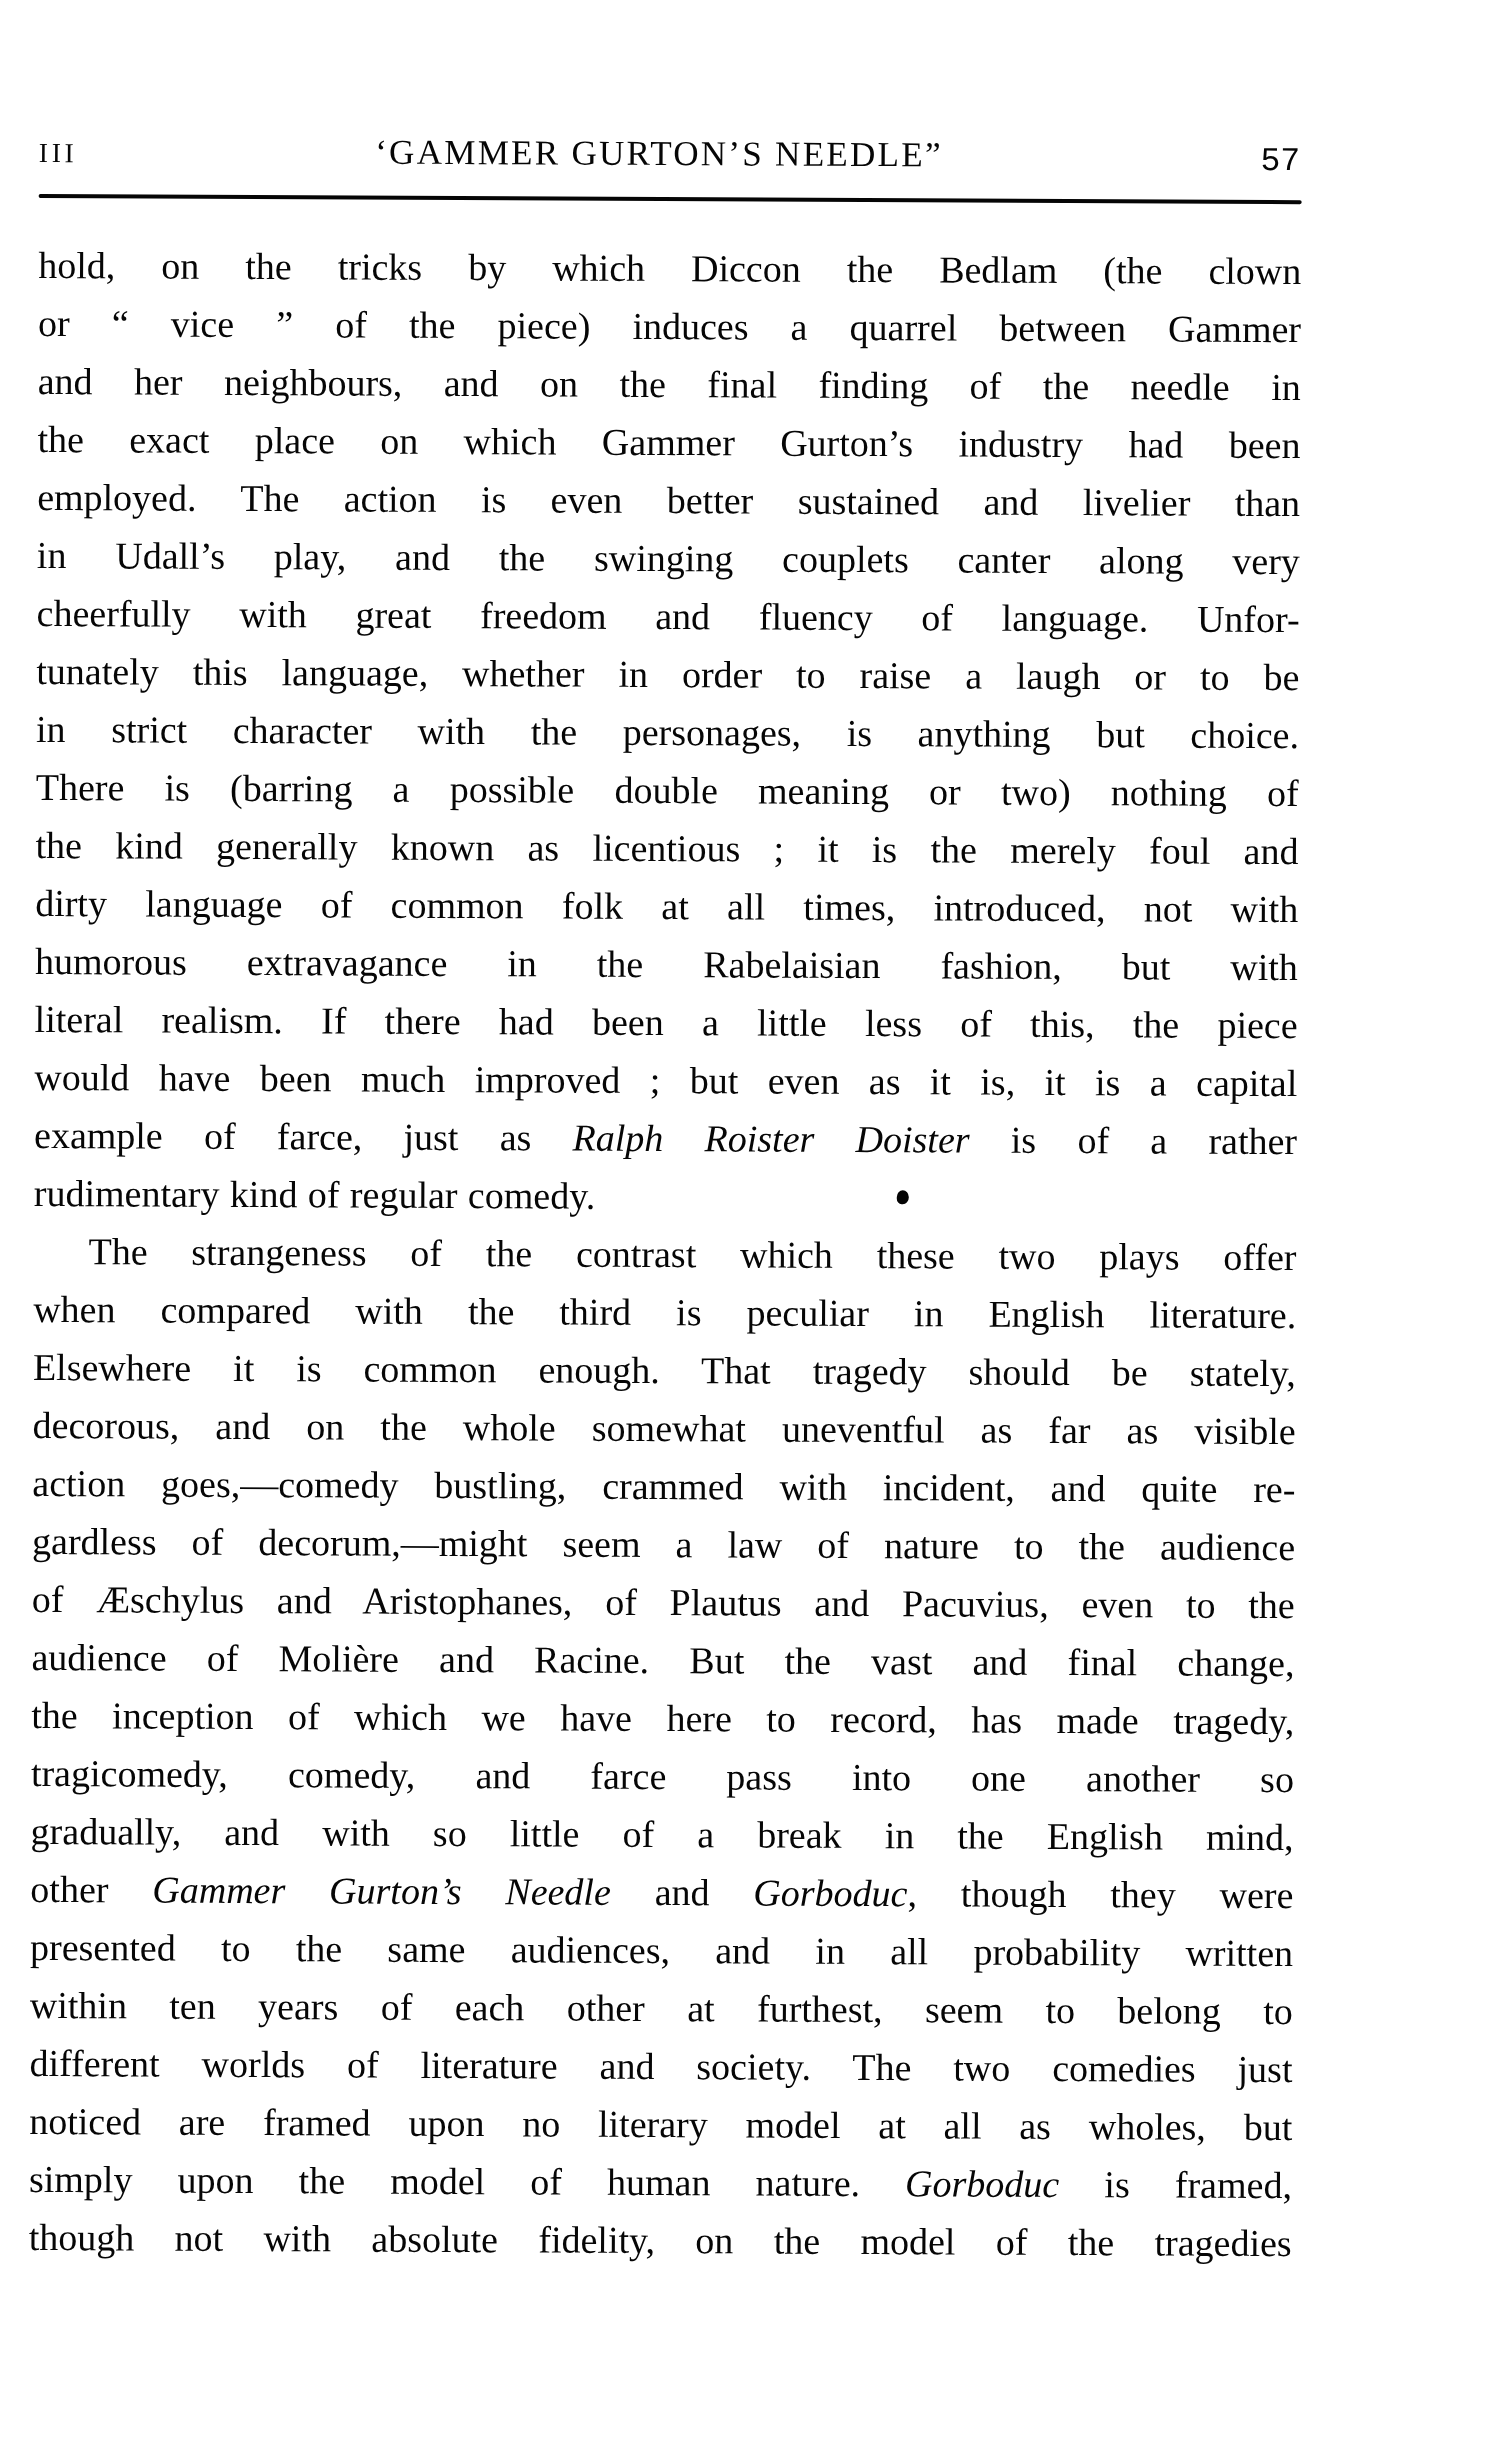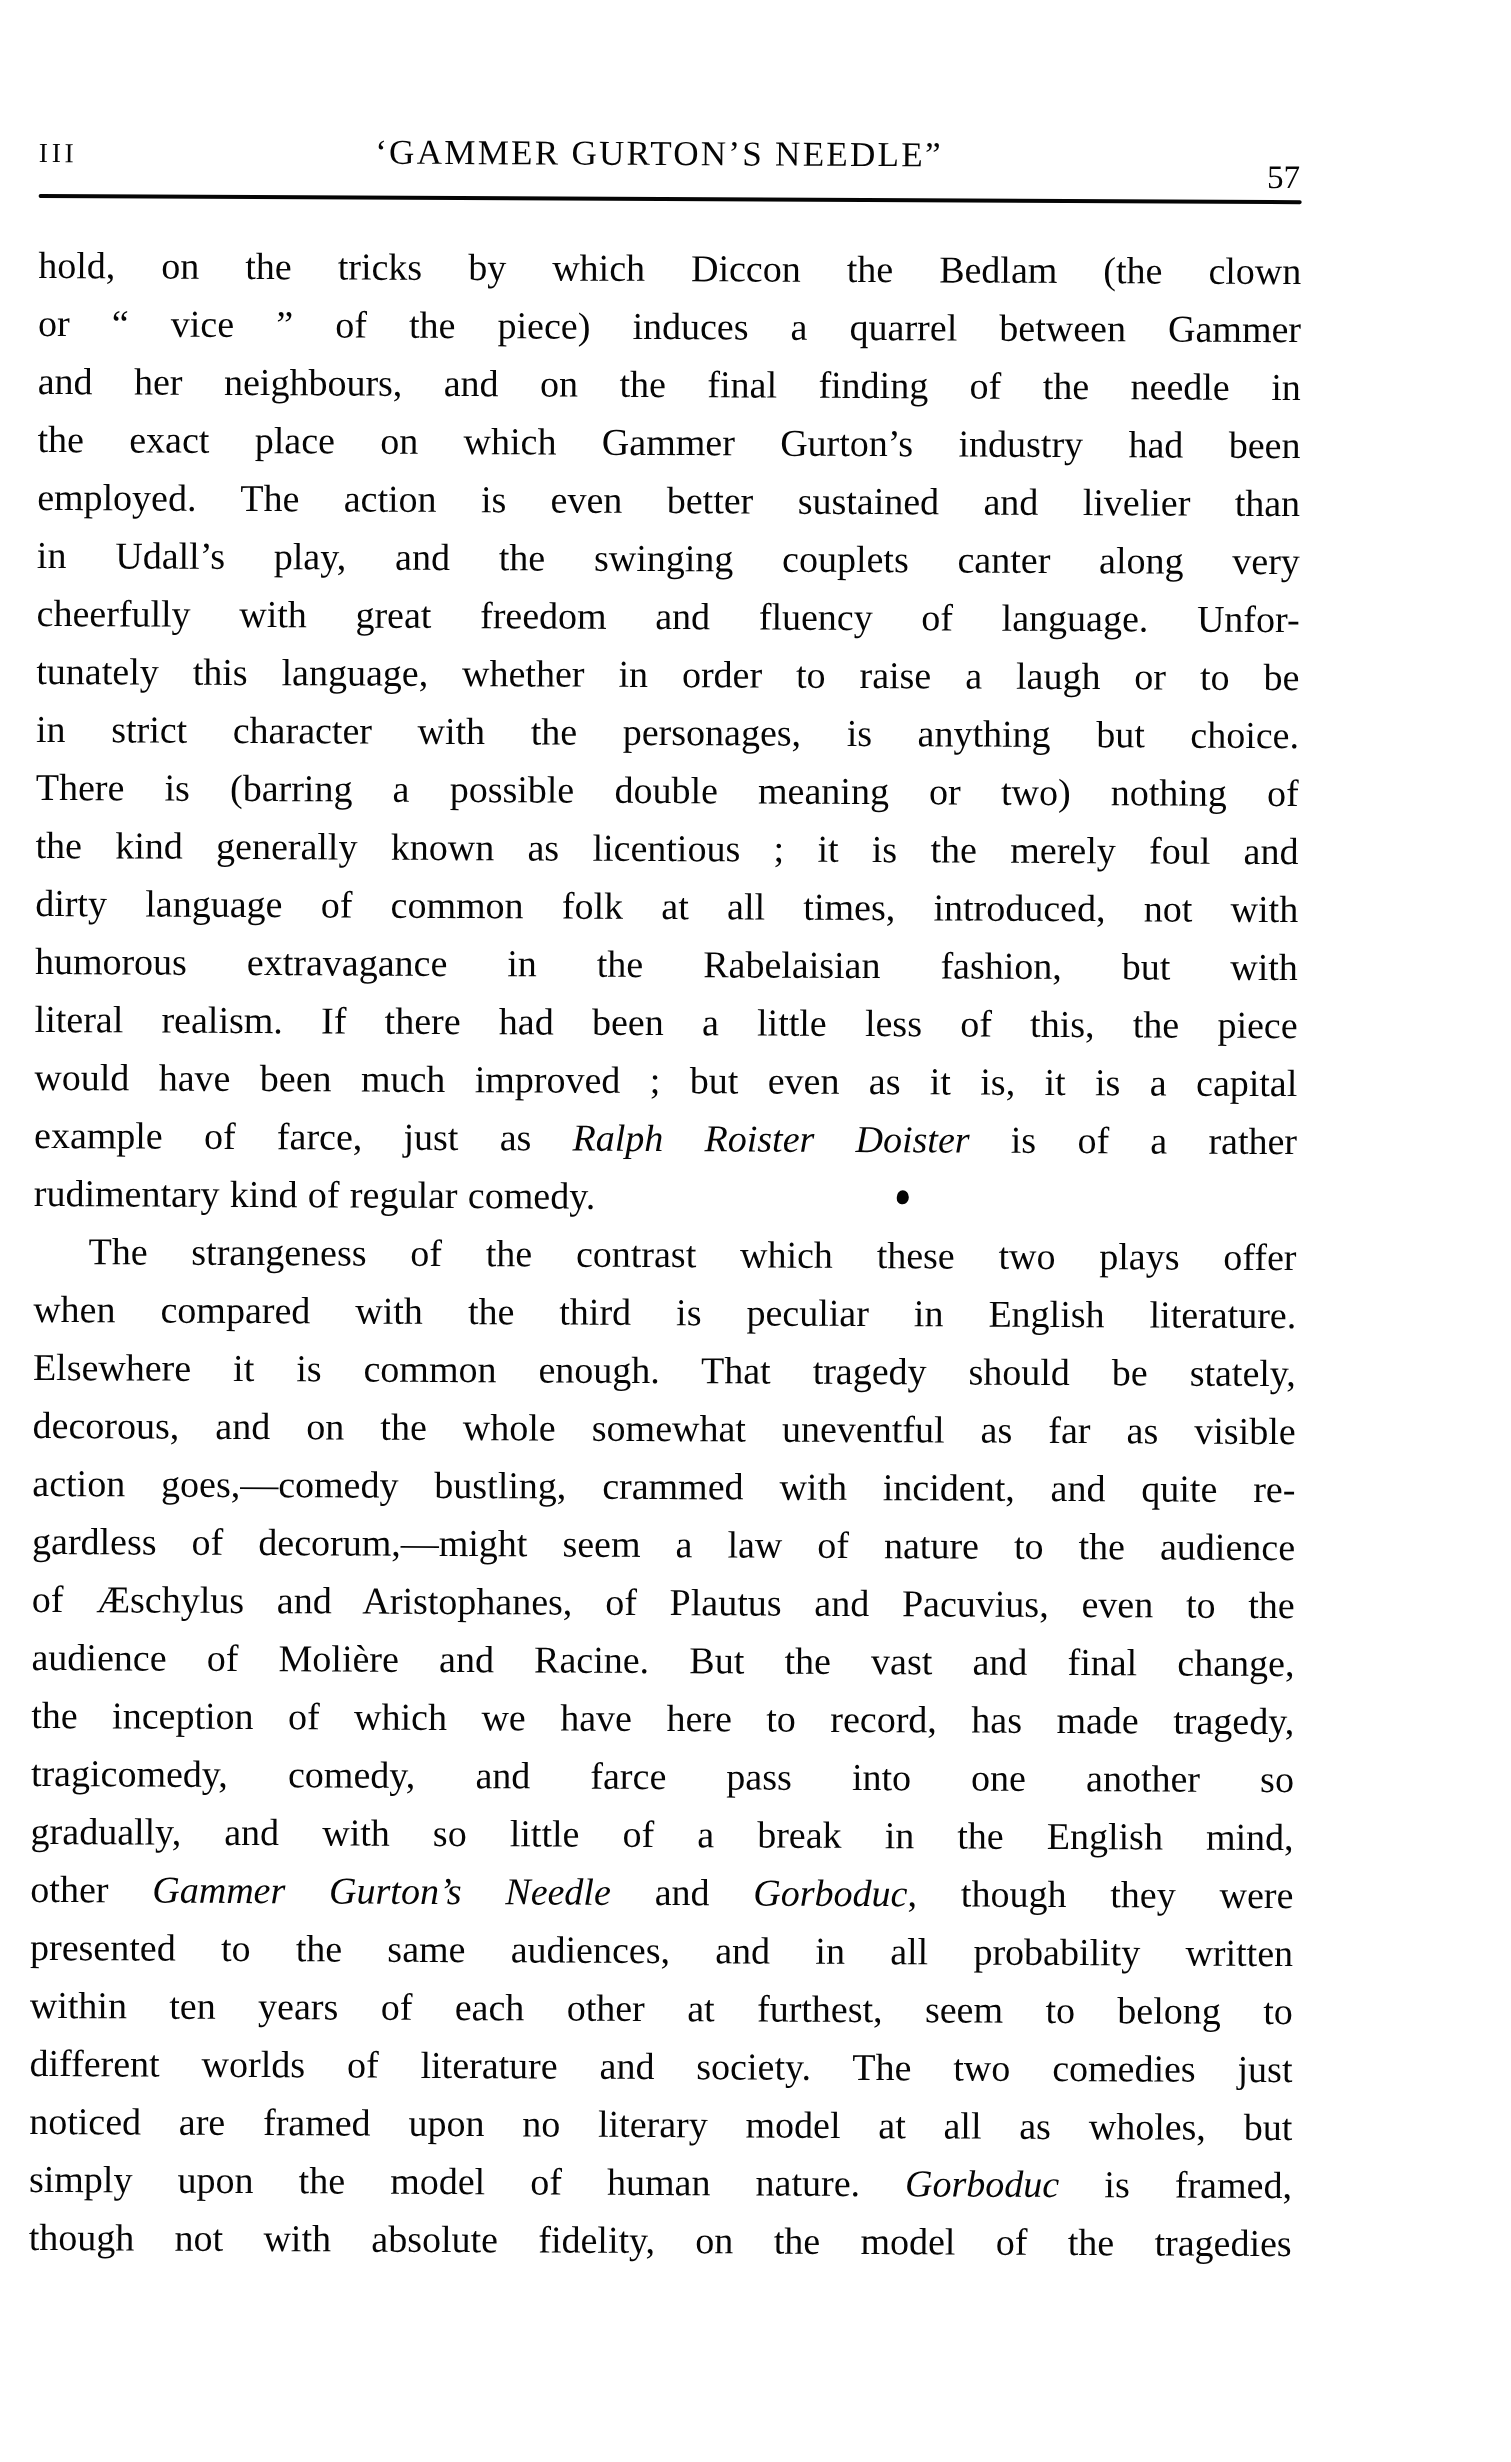--- a/index.html
+++ b/index.html
@@ -41,22 +41,23 @@
     position: absolute;
     left: 50%;
     transform: translateX(-52%);
     font-size: 35px;
     letter-spacing: 2.3px;
     white-space: nowrap;
   }
   .page-number {
     position: absolute;
     right: 1.8px;
-    top: 20px;
+    top: 5px;
     font-size: 33px;
+    font-family: Liberation Mono, monospace;
   }
   .header-rule {
     margin-top: 22px;
     height: 3.7px;
     background: #050505;
     border-radius: 1.8px;
   }
   .page-body {
     margin-top: 38px;
     font-size: 38px;

